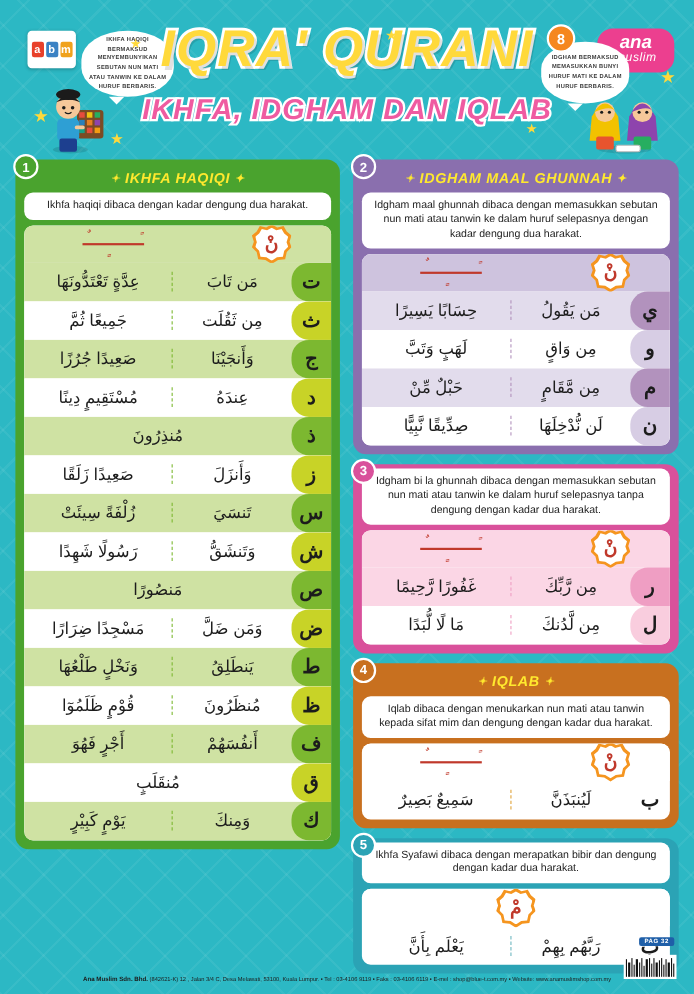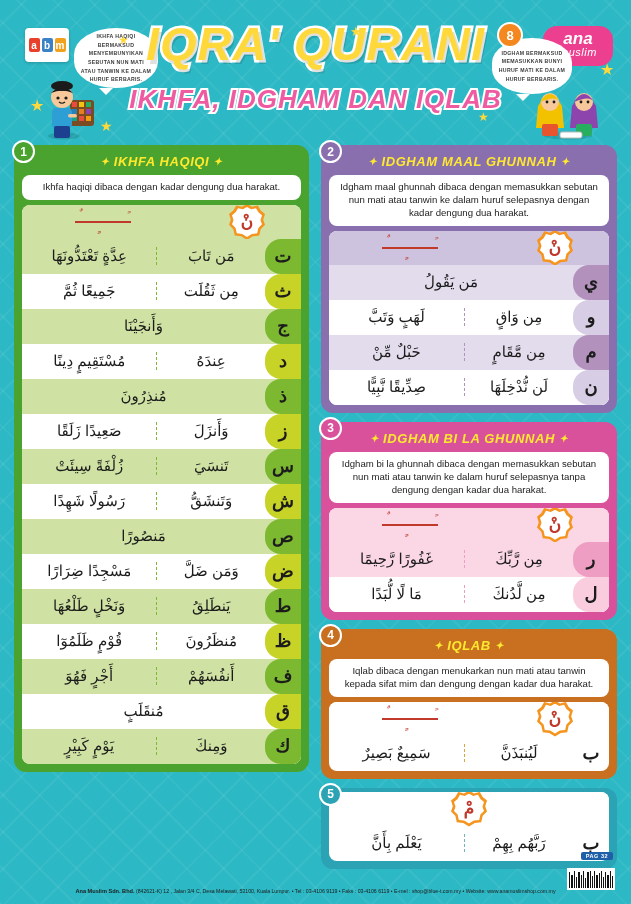--- a/index.html
+++ b/index.html
@@ -287,20 +287,21 @@
           <div class="ex2">عِدَّةٍ تَعْتَدُّونَهَا</div>
         </div>
       <div class="row">
           <div class="letter">ث</div>
           <div class="ex1">مِن ثَقُلَت</div>
           <div class="ex2">جَمِيعًا ثُمَّ</div>
         </div>
       <div class="row">
           <div class="letter">ج</div>
           <div class="ex1">وَأَنجَيْنَا</div>
+          <div class="ex2">صَعِيدًا جُرُزًا</div>
         </div>
       <div class="row">
           <div class="letter">د</div>
           <div class="ex1">عِندَهُ</div>
           <div class="ex2">مُسْتَقِيمٍ دِينًا</div>
         </div>
       <div class="row">
           <div class="letter">ذ</div>
           <div class="ex1">مُنذِرُونَ</div>
         </div>
@@ -380,20 +381,21 @@
           <div class="nun-wrap">
             <div class="nun-outer"></div>
             <div class="nun-inner"></div>
             <div class="nun-glyph">نْ</div>
           </div>
         </div>
       </div>
       <div class="row">
           <div class="letter">ي</div>
           <div class="ex1">مَن يَقُولُ</div>
+          <div class="ex2">حِسَابًا يَسِيرًا</div>
         </div>
       <div class="row">
           <div class="letter">و</div>
           <div class="ex1">مِن وَاقٍ</div>
           <div class="ex2">لَهَبٍ وَتَبَّ</div>
         </div>
       <div class="row">
           <div class="letter">م</div>
           <div class="ex1">مِن مَّقَامٍ</div>
           <div class="ex2">حَبْلٌ مِّنْ</div>
@@ -401,25 +403,20 @@
       <div class="row">
           <div class="letter">ن</div>
           <div class="ex1">لَن نُّدْخِلَهَا</div>
           <div class="ex2">صِدِّيقًا نَّبِيًّا</div>
         </div>
     </div>
   </div>
 
   <div class="card s3">
     <div class="card-num">3</div>
-    <div class="card-title">
-      <span class="st">✦</span>
-      <span>IDGHAM BI LA GHUNNAH</span>
-      <span class="st">✦</span>
-    </div>
     <div class="card-desc">Idgham bi la ghunnah dibaca dengan memasukkan sebutan nun mati atau tanwin ke dalam huruf selepasnya tanpa dengung dengan kadar dua harakat.</div>
     <div class="tbl">
       <div class="tbl-head">
         <div class="tanwin">
           <span class="tanwin-line">
             <span class="t1">ٌ</span>
             <span class="t2">ً</span>
             <span class="bar"></span>
             <span class="t3">ٍ</span>
           </span>
@@ -474,20 +471,21 @@
       <div class="row">
           <div class="letter">ب</div>
           <div class="ex1">لَيُنبَذَنَّ</div>
           <div class="ex2">سَمِيعٌ بَصِيرٌ</div>
         </div>
     </div>
   </div>
 
   <div class="card s5">
     <div class="card-num">5</div>
+    <div class="card-desc">Ikhfa Syafawi dibaca dengan merapatkan bibir dan dengung dengan kadar dua harakat.</div>
     <div class="tbl">
       <div class="tbl-head" style="justify-content:center">
         <div class="nun-cell" style="width:100%">
           <div class="nun-wrap">
             <div class="nun-outer"></div>
             <div class="nun-inner"></div>
             <div class="nun-glyph">مْ</div>
           </div>
         </div>
       </div>

